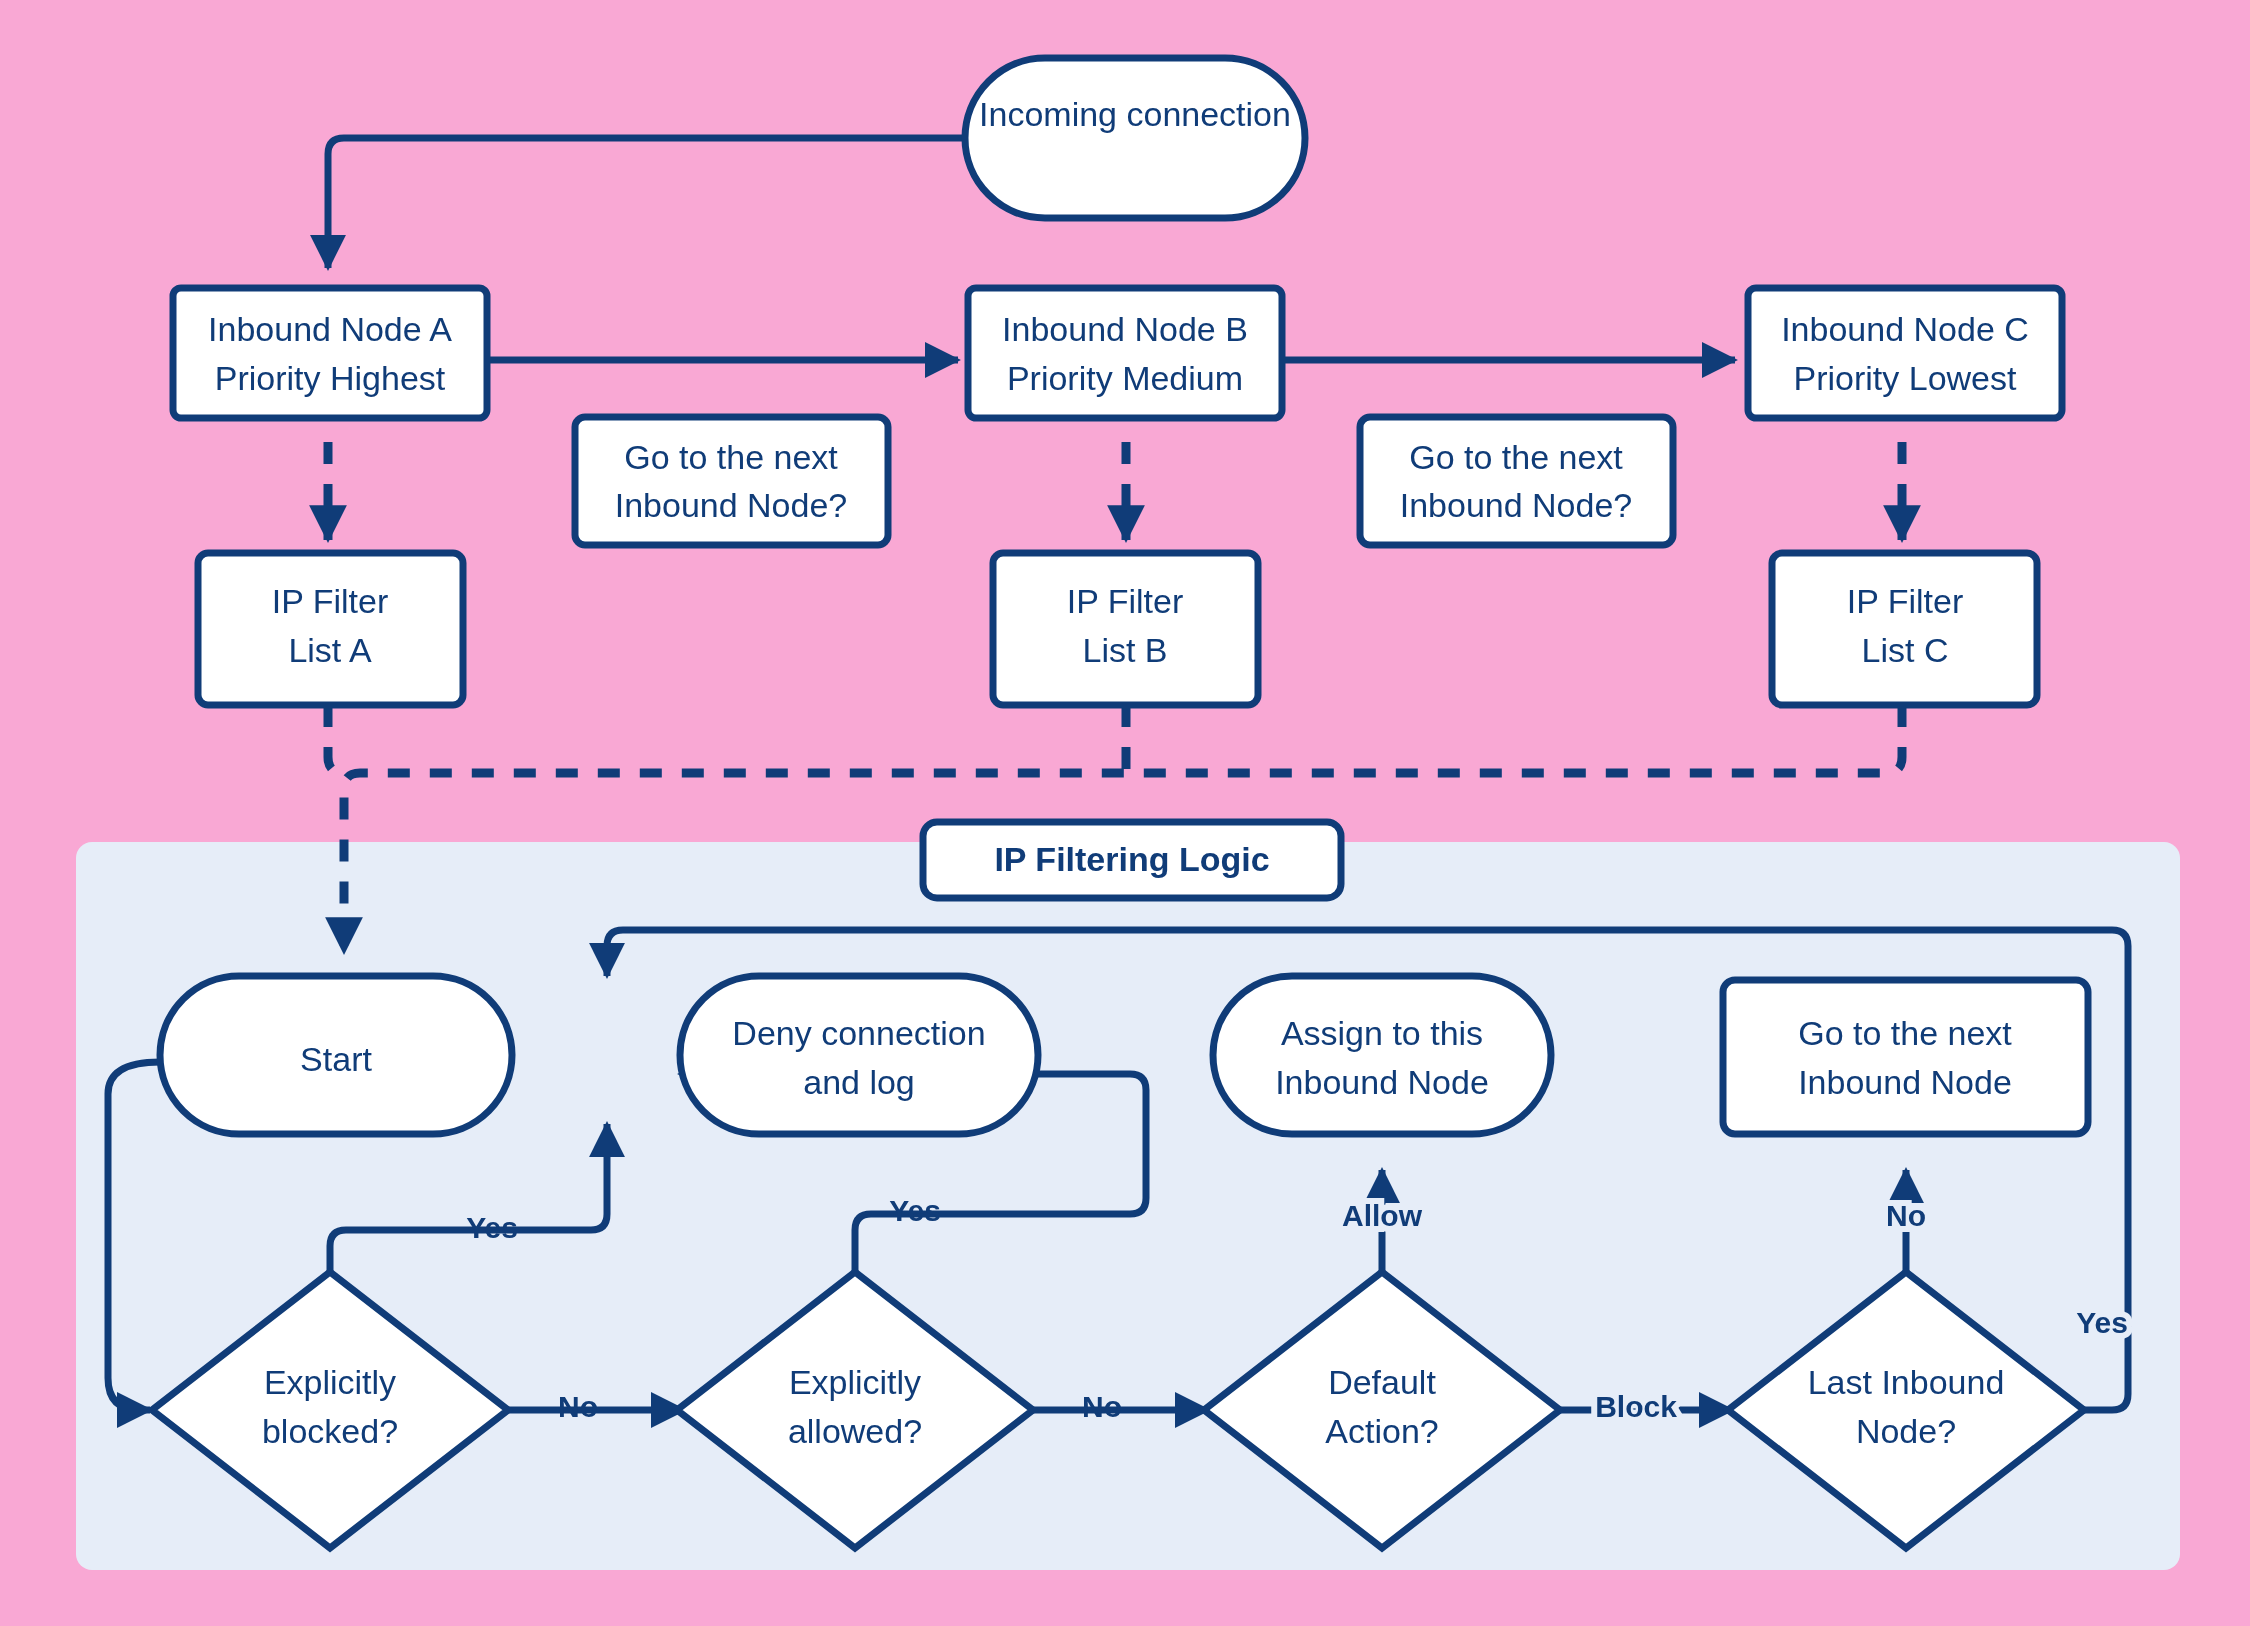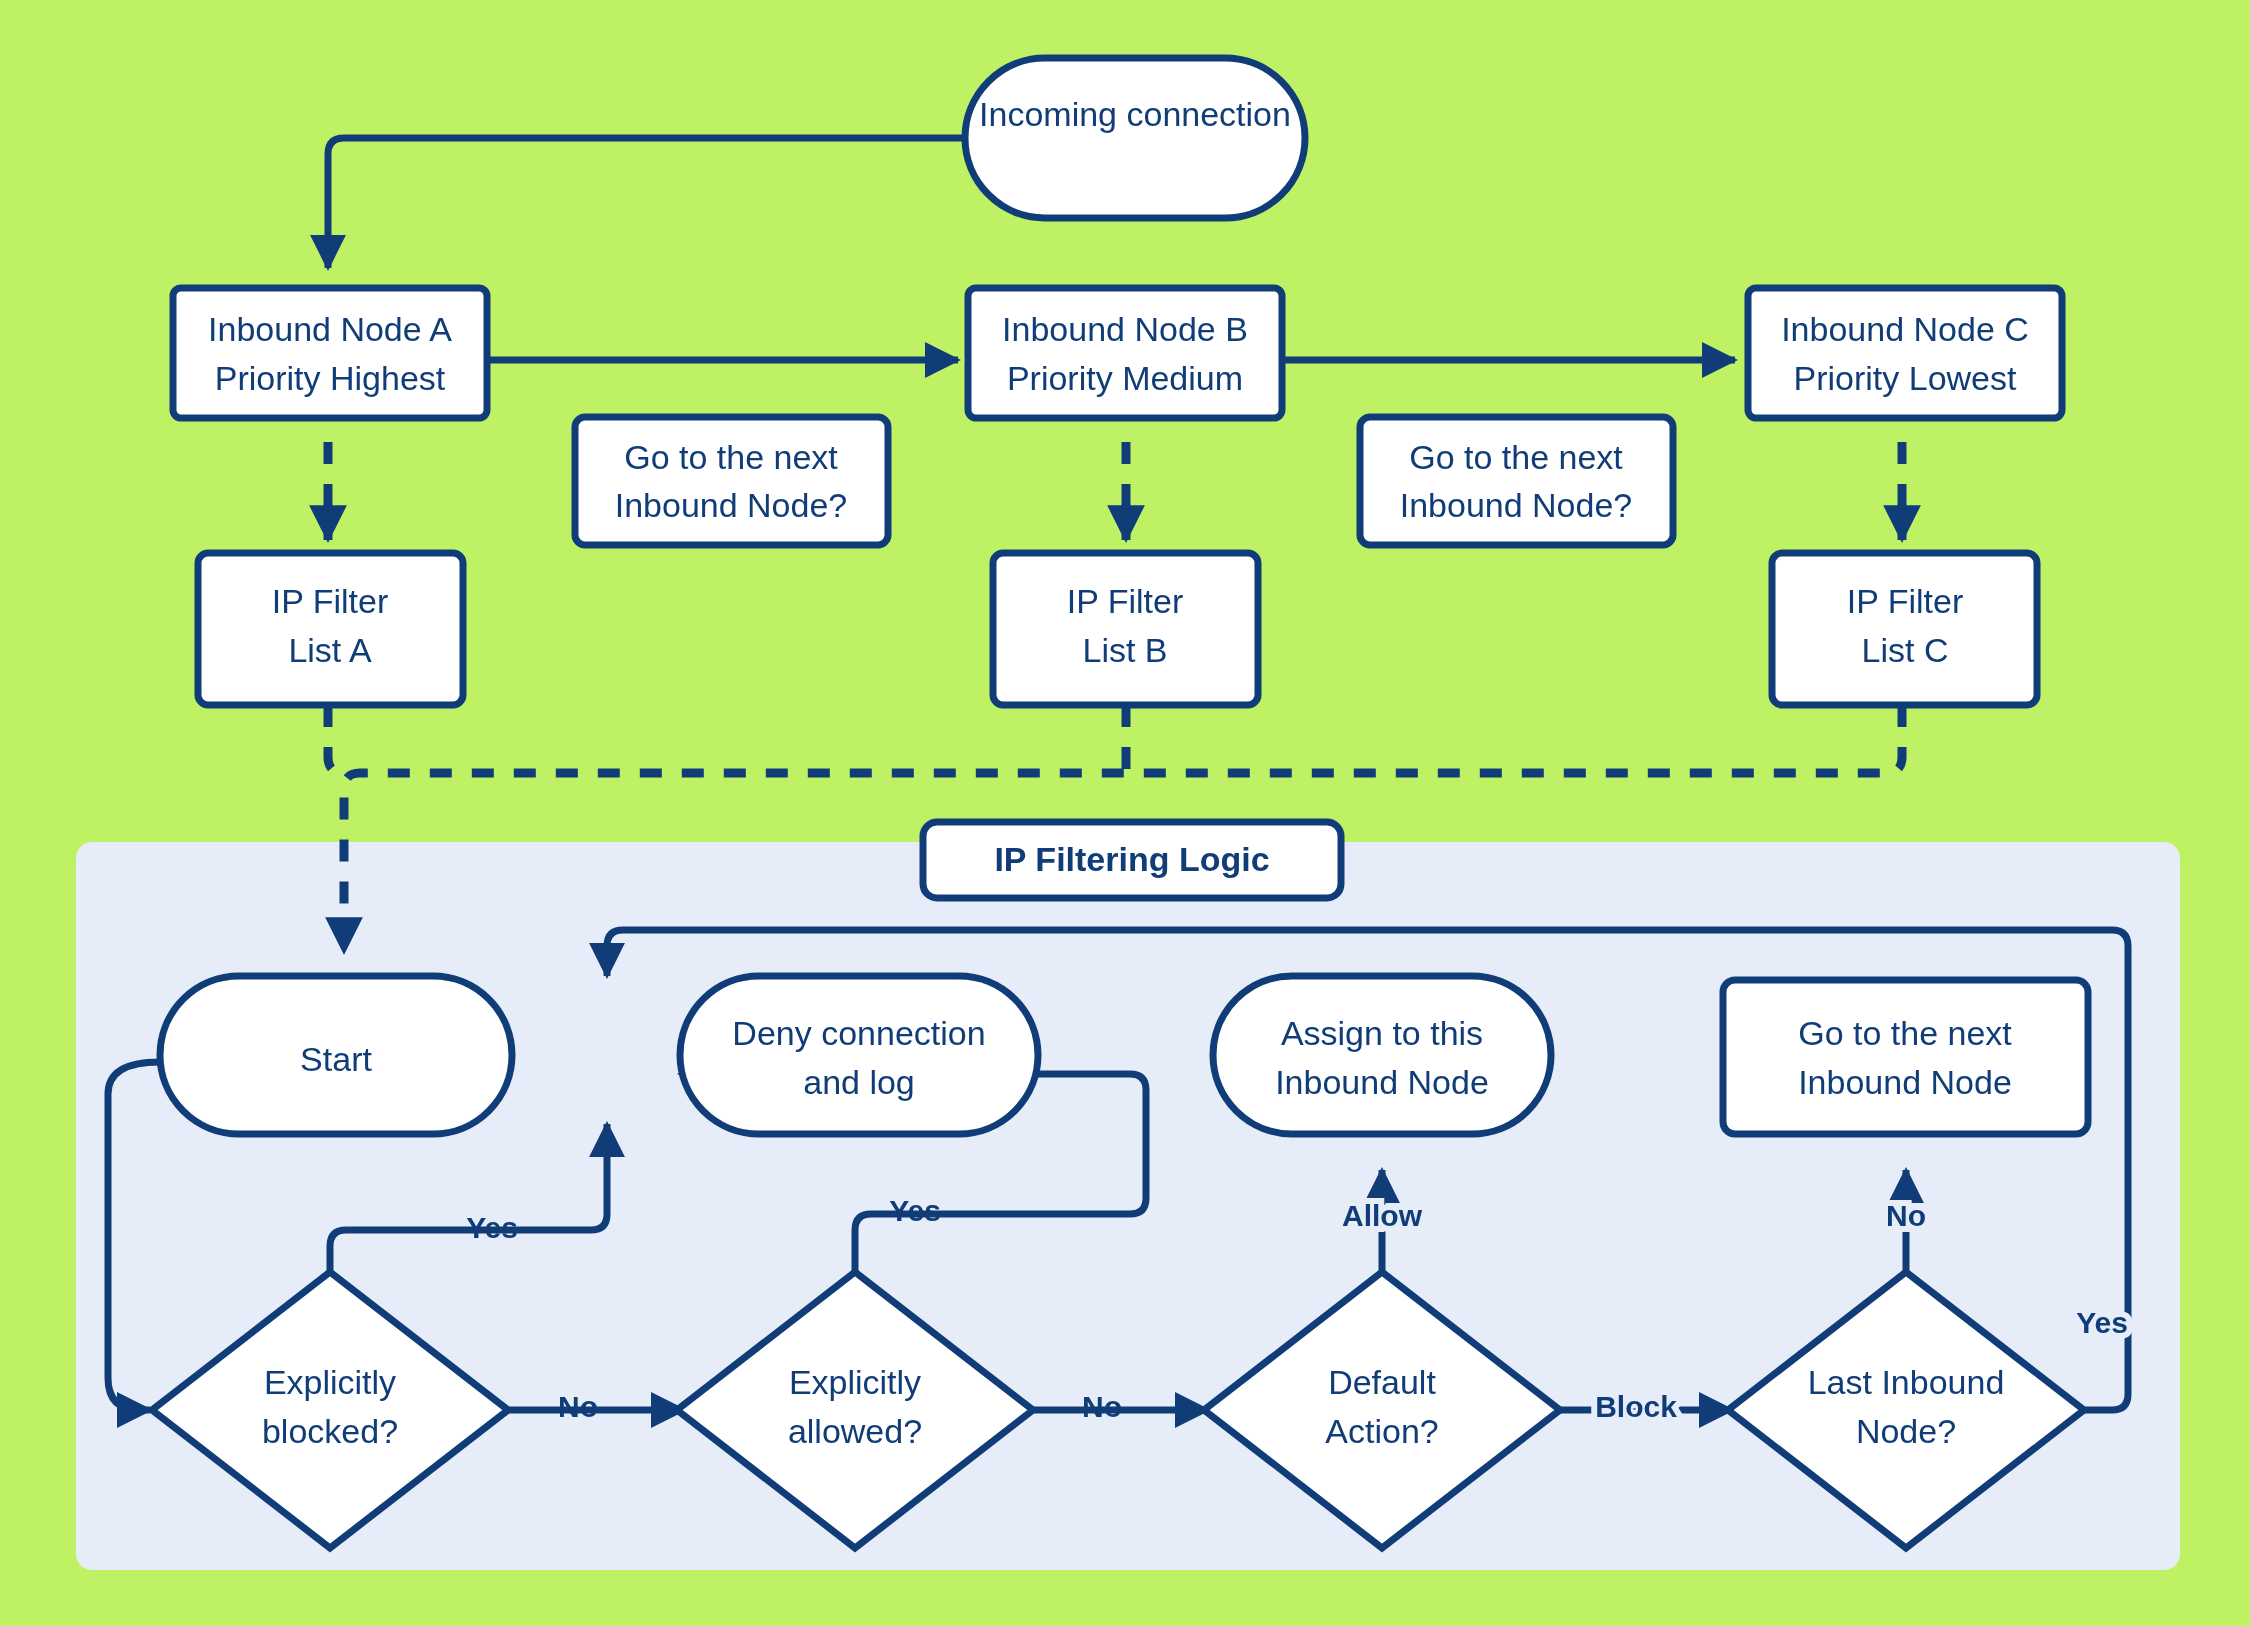--- a/index.html
+++ b/index.html
@@ -10,21 +10,21 @@
   body {
     width: 2250px;
     height: 1626px;
     font-family: "Liberation Sans", sans-serif;
     overflow: hidden;
   }
   #diagram-root {
     position: relative;
     width: 2250px;
     height: 1626px;
-    background: #bef264;
+    background: #f9a8d4;
   }
   svg.layer {
     position: absolute;
     top: 0;
     left: 0;
     width: 2250px;
     height: 1626px;
   }
   .node-text {
     font-family: "Liberation Sans", sans-serif;

